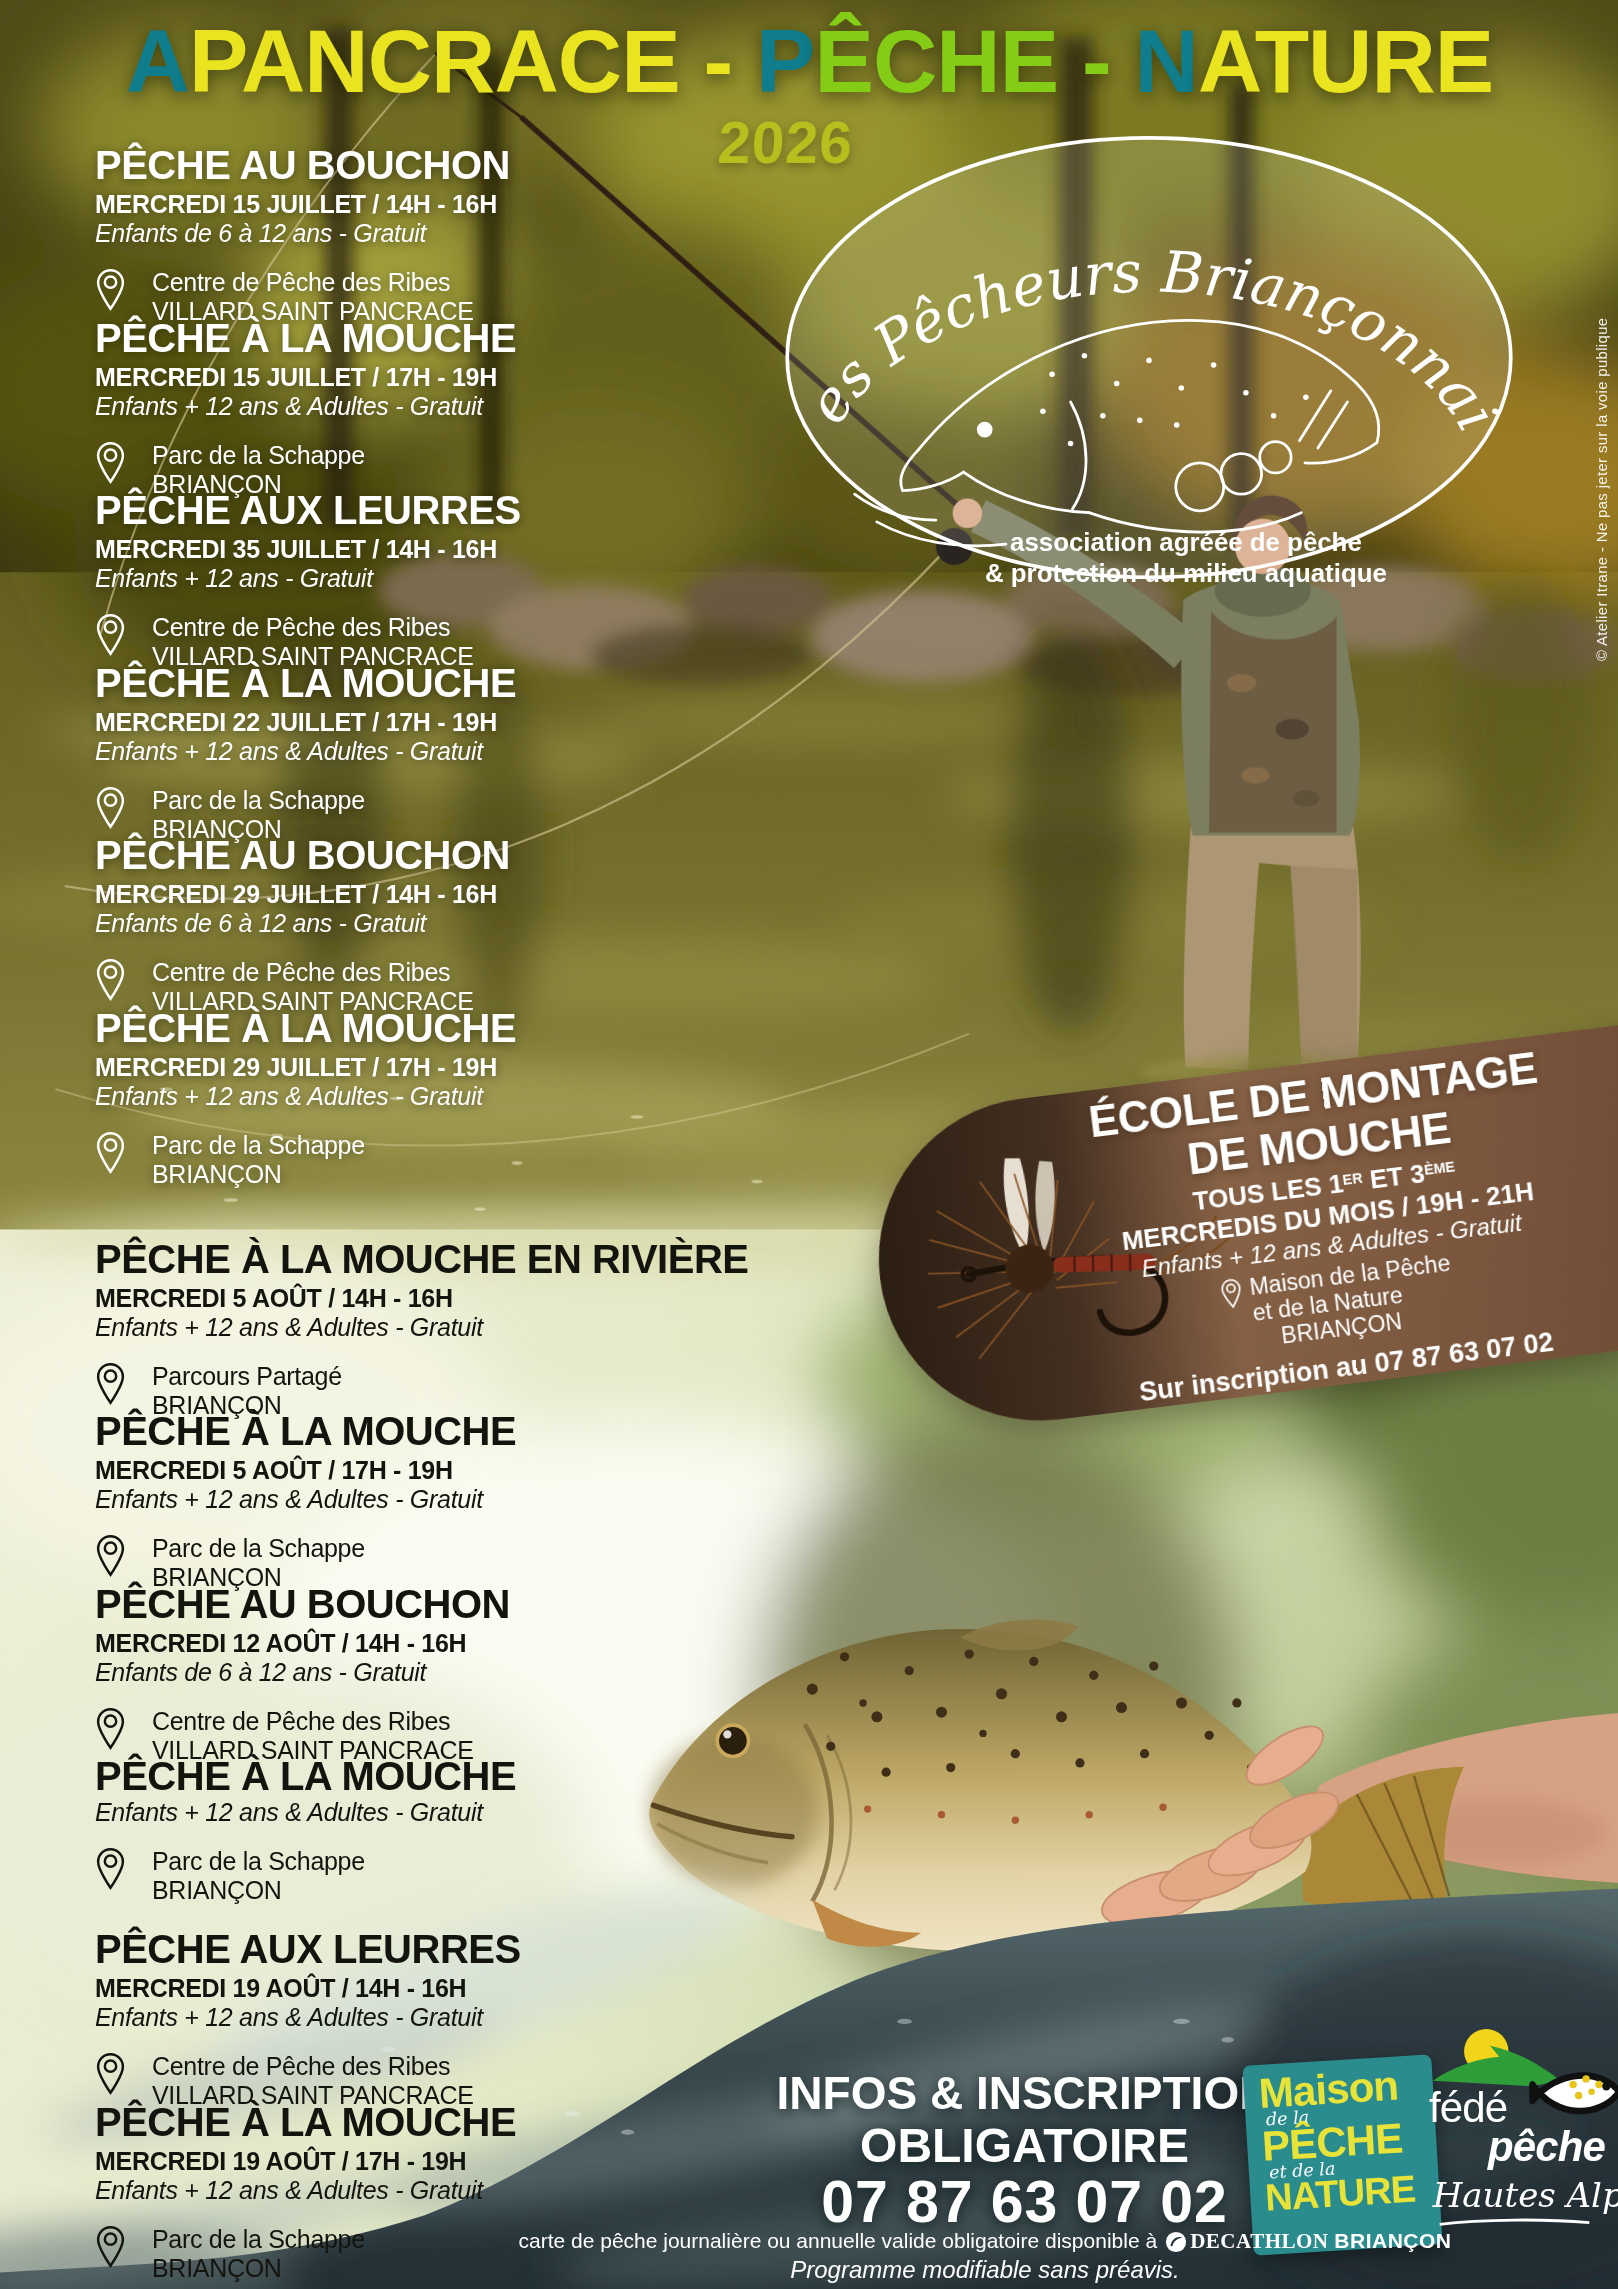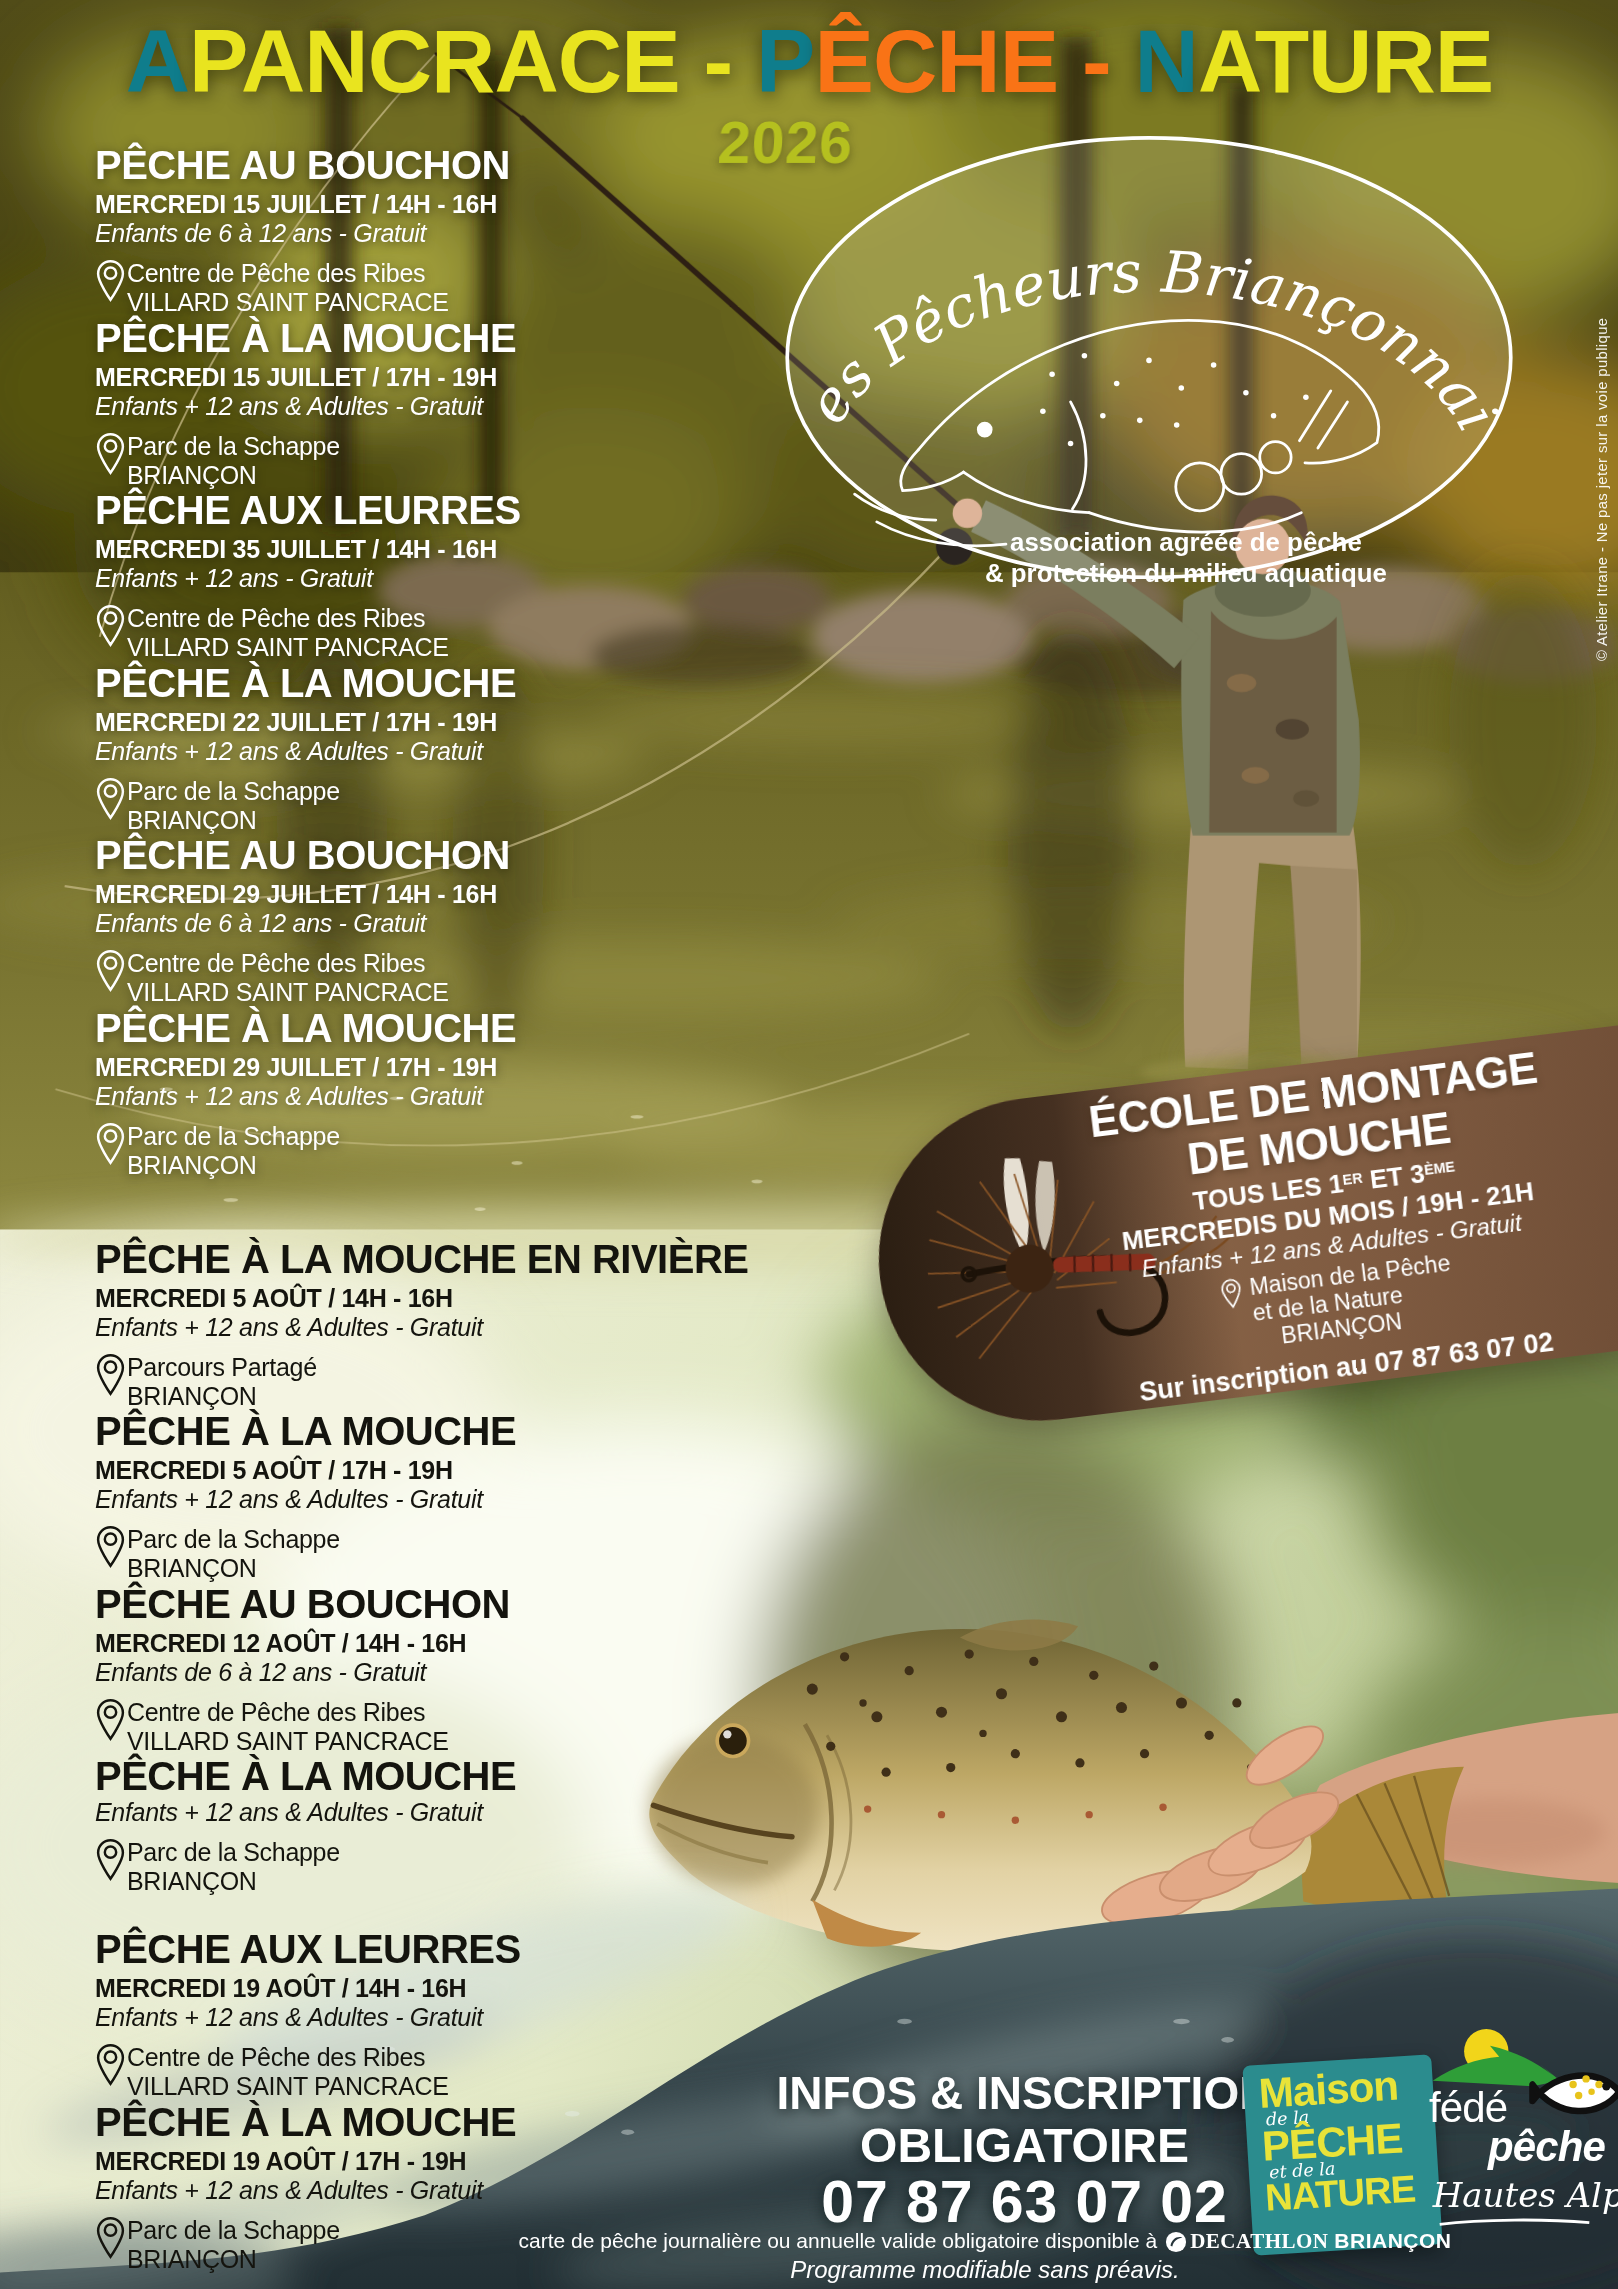--- a/index.html
+++ b/index.html
@@ -18,21 +18,21 @@
   
   #assoc-logo{position:absolute;left:766px;top:125px;}
 
   
   .event{position:absolute;left:95px;width:858px;}
   .ev-white{color:#ffffff;text-shadow:0 1.8px 9.2px rgba(25,25,0,.5);}
   .ev-black{color:#14140e;text-shadow:none;}
   .ev-title{font-size:40px;font-weight:700;line-height:43px;letter-spacing:-0.5px;}
   .ev-date{font-size:25px;font-weight:700;line-height:30px;margin-top:2px;letter-spacing:-0.3px;}
   .ev-aud{font-size:25px;font-style:italic;line-height:29.5px;letter-spacing:-0.3px;}
-  .ev-loc{display:flex;gap:1px;margin-top:10px;align-items:flex-start;}
+  .ev-loc{display:flex;gap:26px;margin-top:19px;align-items:flex-start;}
   .ev-loc svg{flex:0 0 auto;margin-top:0.9px;}
   .ev-loc-lines div{font-size:25px;line-height:29px;letter-spacing:-0.3px;}
 
   
   #banner{position:absolute;left:877px;top:1066px;width:840px;height:323px;
     border-radius:162px 0 0 162px;transform:rotate(-7deg);
     background:linear-gradient(100deg,#84604400 -5%,#8a6548 30%,#7e5a40 60%,#6b4a33 100%),#7e5a40;
     overflow:hidden;box-shadow:0 11px 31px rgba(40,30,20,.35);}
   #banner-photo{position:absolute;left:0;top:0;width:351px;height:100%;
     background:linear-gradient(90deg,#2b1e12 0%,#453021 55%,rgba(69,48,33,0) 100%);}
@@ -328,21 +328,21 @@
     <g fill="#e8f0ee" opacity=".4">
       <ellipse cx="1280" cy="2190" rx="9" ry="3"></ellipse>
         <ellipse cx="1330" cy="2210" rx="7" ry="3"></ellipse>
       <ellipse cx="620" cy="2290" rx="8" ry="3"></ellipse>
         <ellipse cx="680" cy="2310" rx="7" ry="3"></ellipse>
       <ellipse cx="420" cy="2220" rx="8" ry="3"></ellipse>
         <ellipse cx="980" cy="2190" rx="8" ry="3"></ellipse>
     </g>
   </svg>
 
-  <div id="main-title"><span style="color: rgb(15, 125, 140);">A</span><span style="color: rgb(233, 228, 31);">PANCRACE - </span><span style="color: rgb(15, 125, 140);">P</span><span style="color: #f97316;">ÊCHE - </span><span style="color: rgb(15, 125, 140);">N</span><span style="color: rgb(233, 228, 31);">ATURE</span></div>
+  <div id="main-title"><span style="color: rgb(15, 125, 140);">A</span><span style="color: rgb(233, 228, 31);">PANCRACE - </span><span style="color: rgb(15, 125, 140);">P</span><span style="color: #84cc16;">ÊCHE - </span><span style="color: rgb(15, 125, 140);">N</span><span style="color: rgb(233, 228, 31);">ATURE</span></div>
   <div id="year">2026</div>
 
   <svg id="assoc-logo" width="766" height="480" viewBox="0 0 830 520">
     <ellipse cx="415" cy="252" rx="392" ry="238" fill="rgba(255,255,255,0.13)" stroke="#ffffff" stroke-width="4"></ellipse>
     <path id="arcTop" d="M70,345 A355,215 0 0 1 760,345" fill="none"></path>
     <text font-family="'DejaVu Serif',serif" font-style="italic" font-size="62" fill="#ffffff">
       <textPath href="#arcTop" startOffset="50%" text-anchor="middle">Les Pêcheurs Briançonnais</textPath>
     </text>
     <g stroke="#ffffff" stroke-width="3" fill="none" stroke-linecap="round">
       <path d="M165,352 C240,260 360,208 470,212 C540,214 600,240 640,280"></path>

